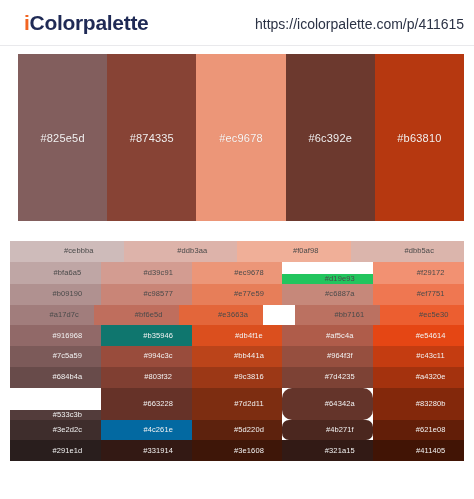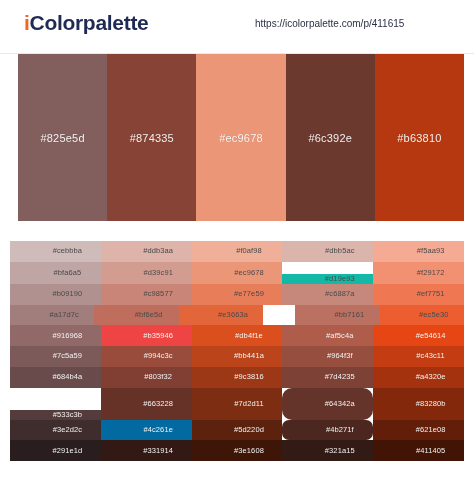--- a/index.html
+++ b/index.html
@@ -22,21 +22,21 @@
     background: #ffffff;
     box-sizing: border-box;
   }
 
   
   #header {
     position: absolute;
     left: 0;
     top: 0;
     width: 474px;
-    height: 54px;
+    height: 46px;
     background: #ffffff;
     border-bottom: 1px solid #e9e9ec;
     box-sizing: border-box;
   }
   #logo {
     position: absolute;
     left: 24px;
     top: 11px;
     font-size: 21px;
     font-weight: bold;
@@ -47,21 +47,21 @@
   #logo .logo-i {
     color: #f26522;
   }
   #logo .logo-rest {
     color: #1f2a55;
   }
   #url {
     position: absolute;
     left: 255px;
     top: 17px;
-    font-size: 10px;
+    font-size: 14px;
     color: #2b3245;
     line-height: 14px;
     white-space: nowrap;
     text-decoration: none;
   }
 
   
   #main-strip {
     position: absolute;
     left: 10px;
@@ -153,35 +153,32 @@
         </div>
         <div class="grid-cell light" style="background: rgb(221, 179, 170);">
           <span class="code">#ddb3aa</span>
         </div>
         <div class="grid-cell light" style="background: rgb(240, 175, 152);">
           <span class="code">#f0af98</span>
         </div>
         <div class="grid-cell light" style="background: rgb(219, 181, 172);">
           <span class="code">#dbb5ac</span>
         </div>
-        <div class="grid-cell light" style="background: rgb(245, 170, 147);">
-          <span class="code">#f5aa93</span>
-        </div>
       </div>
       <div class="grid-row">
         <div class="grid-cell light" style="background: rgb(191, 166, 165);">
           <span class="code">#bfa6a5</span>
         </div>
         <div class="grid-cell light" style="background: rgb(211, 156, 145);">
           <span class="code">#d39c91</span>
         </div>
         <div class="grid-cell light" style="background: rgb(236, 150, 120);">
           <span class="code">#ec9678</span>
         </div>
-        <div class="grid-cell light" style="background: #14b8a6; margin-top: 12px;">
+        <div class="grid-cell light" style="background: #22c55e; margin-top: 12px;">
           <span class="code">#d19e93</span>
         </div>
         <div class="grid-cell light" style="background: rgb(242, 145, 114);">
           <span class="code">#f29172</span>
         </div>
       </div>
       <div class="grid-row">
         <div class="grid-cell light" style="background: rgb(176, 145, 144);">
           <span class="code">#b09190</span>
         </div>
@@ -212,21 +209,21 @@
           <span class="code">#bb7161</span>
         </div>
         <div class="grid-cell light" style="background: rgb(236, 94, 48);">
           <span class="code">#ec5e30</span>
         </div>
       </div>
       <div class="grid-row">
         <div class="grid-cell dark" style="background: rgb(145, 105, 104);">
           <span class="code">#916968</span>
         </div>
-        <div class="grid-cell dark" style="background: #ef4444;">
+        <div class="grid-cell dark" style="background: #0f766e;">
           <span class="code">#b35946</span>
         </div>
         <div class="grid-cell dark" style="background: rgb(219, 79, 30);">
           <span class="code">#db4f1e</span>
         </div>
         <div class="grid-cell dark" style="background: rgb(175, 92, 74);">
           <span class="code">#af5c4a</span>
         </div>
         <div class="grid-cell dark" style="background: rgb(229, 70, 20);">
           <span class="code">#e54614</span>

